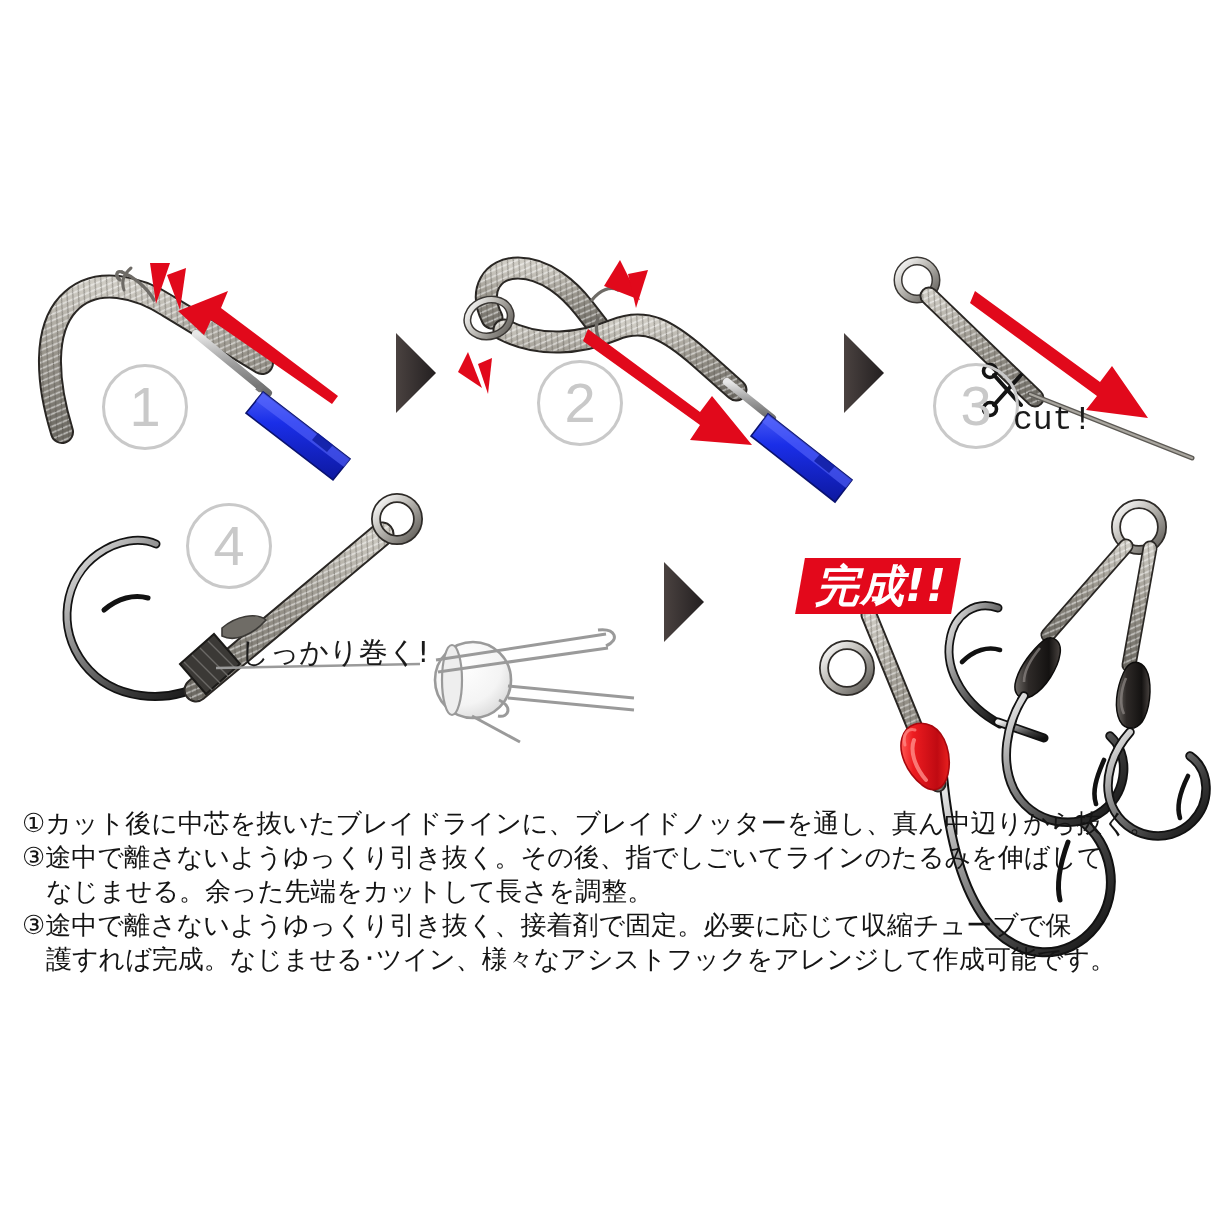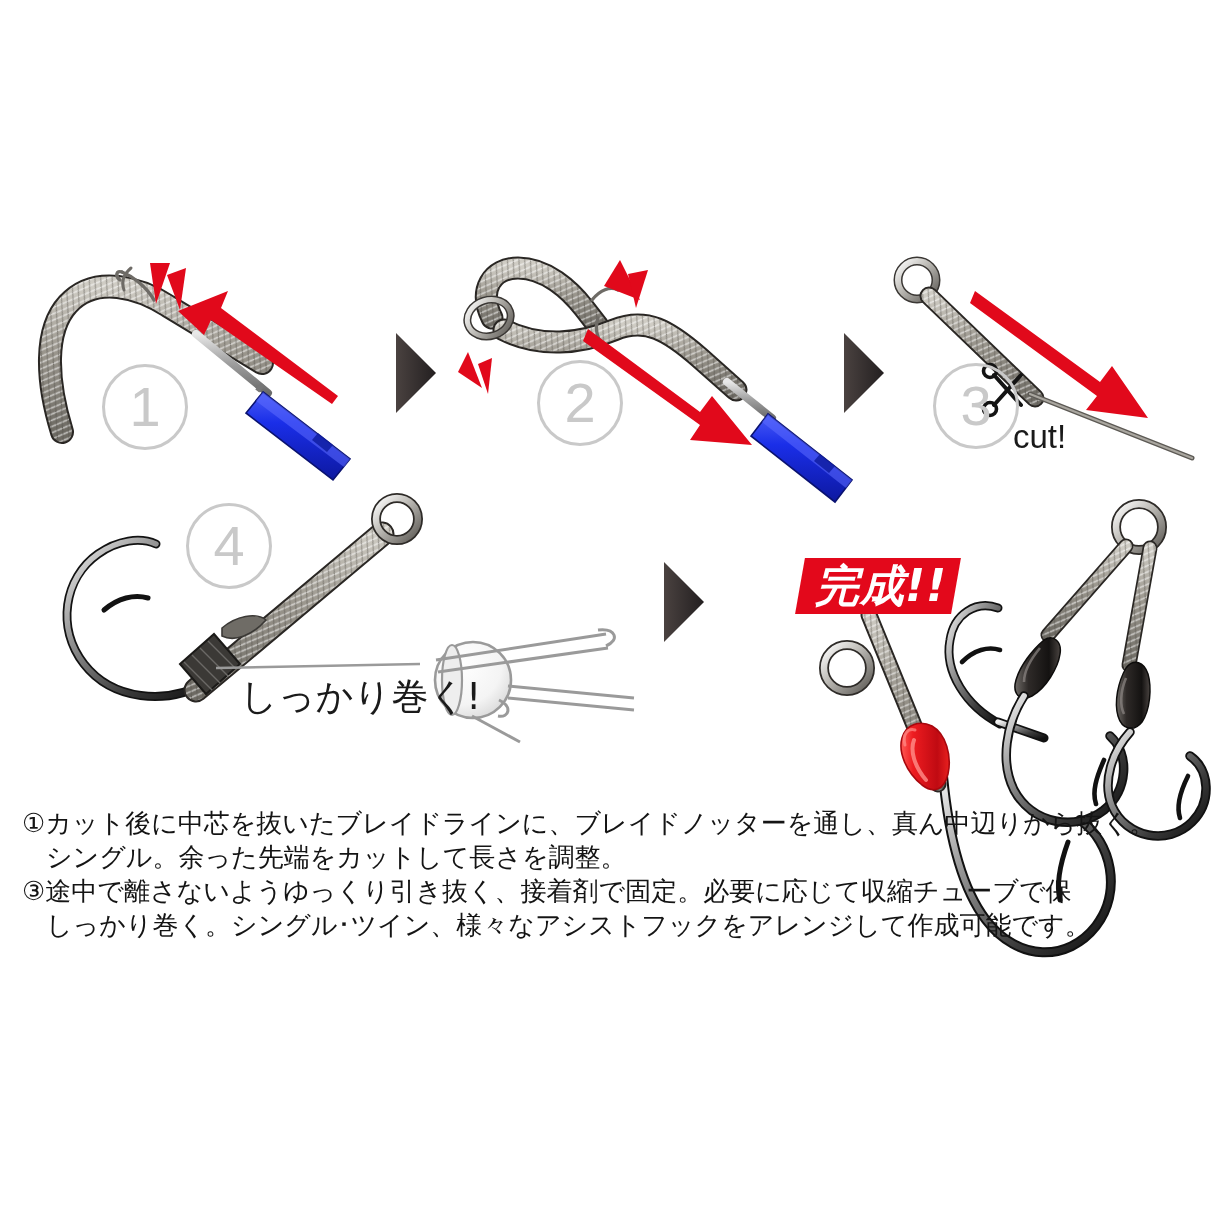--- a/index.html
+++ b/index.html
@@ -21,28 +21,28 @@
     font-family:"Liberation Sans",sans-serif;
     user-select:none;
   }
   #circle-1{left:102px;top:364px;}
   #circle-2{left:537px;top:360px;}
   #circle-3{left:933px;top:363px;}
   #circle-4{left:186px;top:503px;}
 
   
   #cut-label{
-    position:absolute;left:1013px;top:418px;
+    position:absolute;left:1013px;top:402px;
     font-size:33px;color:#1a1a1a;letter-spacing:0px;
-    font-family:Liberation Sans, sans-serif;
+    font-family:Liberation Mono, monospace;
   }
   
   #maki-label{
-    position:absolute;left:240px;top:672px;
-    font-size:37px;color:#1a1a1a;
+    position:absolute;left:240px;top:633px;
+    font-size:29px;color:#1a1a1a;
     font-family:"DejaVu Sans",sans-serif;white-space:nowrap;
   }
 
   
   #kansei-banner{
     position:absolute;left:800px;top:558px;
     width:156px;height:56px;
     background:#e3081b;
     transform:skewX(-10deg);
   }
@@ -388,18 +388,19 @@
 
   <div id="cut-label">cut!</div>
 
   <div id="maki-label">しっかり巻く!</div>
 
   <div id="kansei-banner"></div>
   <div id="kansei-text">完成!!</div>
 
   <div id="instructions">
     <div class="line">①カット後に中芯を抜いたブレイドラインに、ブレイドノッターを通し、真ん中辺りから抜く。</div>
-    <div class="line indent">シングル。余った先端をカットして長さを調整。</div>
+    <div class="line">③途中で離さないようゆっくり引き抜く。その後、指でしごいてラインのたるみを伸ばして</div>
+    <div class="line indent">なじませる。余った先端をカットして長さを調整。</div>
     <div class="line">③途中で離さないようゆっくり引き抜く、接着剤で固定。必要に応じて収縮チューブで保</div>
-    <div class="line indent">しっかり巻く。シングル･ツイン、様々なアシストフックをアレンジして作成可能です。</div>
+    <div class="line indent">護すれば完成。なじませる･ツイン、様々なアシストフックをアレンジして作成可能です。</div>
   </div>
 
 </div>
 
 </body></html>

